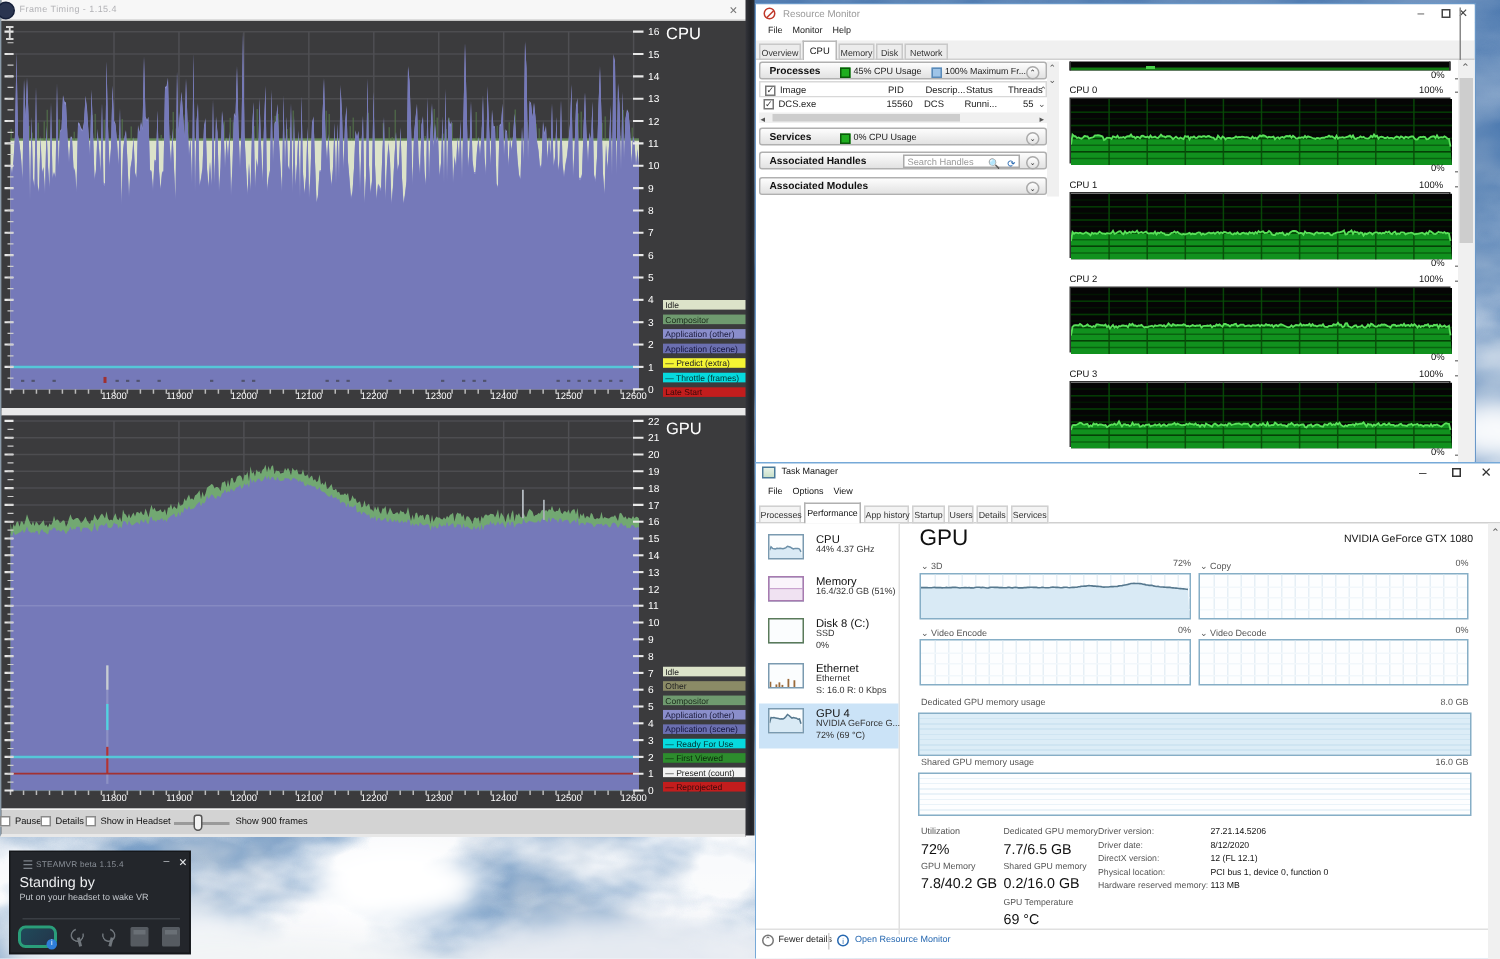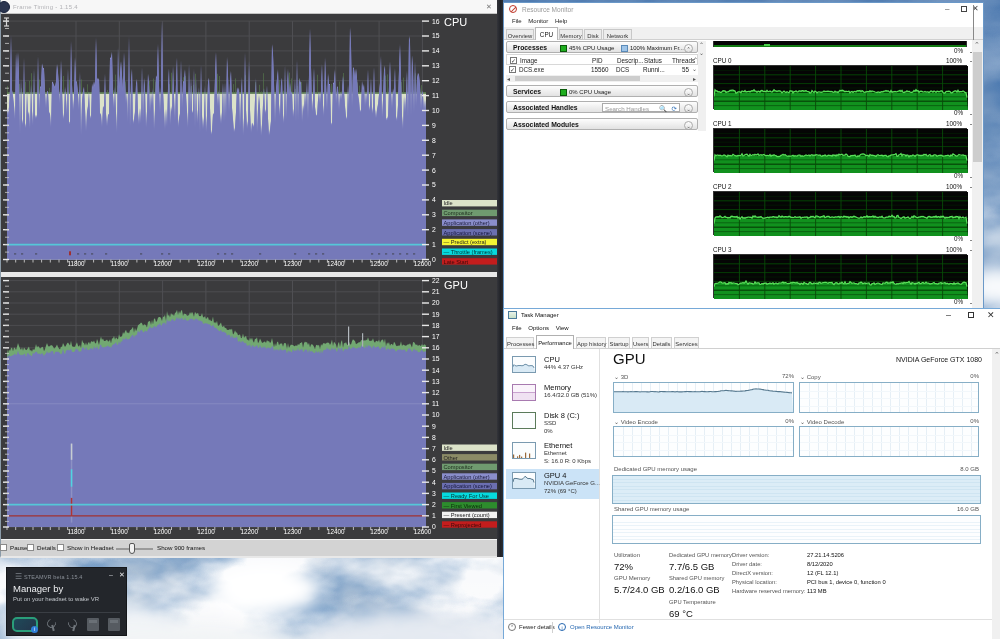--- a/index.html
+++ b/index.html
@@ -979,21 +979,21 @@
     </div>
     <div class="abs tx" style="left:110px;top:157px;font-size:6px;color:#555">Dedicated GPU memory usage</div>
     <div class="abs tx" style="left:475px;top:157px;font-size:6px;color:#555;transform:translateX(-100%)">8.0 GB</div>
     <div class="abs" style="left:108px;top:166px;width:369px;height:29px;border:1px solid #86aec6;background:repeating-linear-gradient(180deg,#dcedf7 0,#dcedf7 2.5px,#cfe5f2 2.5px,#cfe5f2 3.5px)"></div>
     <div class="abs tx" style="left:110px;top:197px;font-size:6px;color:#555">Shared GPU memory usage</div>
     <div class="abs tx" style="left:475px;top:197px;font-size:6px;color:#555;transform:translateX(-100%)">16.0 GB</div>
     <div class="abs" style="left:108px;top:206px;width:369px;height:29px;border:1px solid #86aec6;background:repeating-linear-gradient(180deg,#fdfeff 0,#fdfeff 2.5px,#eaf3f9 2.5px,#eaf3f9 3.5px)"></div>
     <div class="abs tx" style="left:110px;top:243px;font-size:6px;color:#555">Utilization</div>
     <div class="abs tx" style="left:110px;top:252px;font-size:9.5px;color:#111">72%</div>
     <div class="abs tx" style="left:110px;top:266px;font-size:6px;color:#555">GPU Memory</div>
-    <div class="abs tx" style="left:110px;top:275px;font-size:9.5px;color:#111">5.7/24.0 GB</div>
+    <div class="abs tx" style="left:110px;top:275px;font-size:9.5px;color:#111">7.8/40.2 GB</div>
     <div class="abs tx" style="left:165px;top:243px;font-size:5.8px;color:#555">Dedicated GPU memory</div>
     <div class="abs tx" style="left:165px;top:252px;font-size:9.5px;color:#111">7.7/6.5 GB</div>
     <div class="abs tx" style="left:165px;top:266px;font-size:5.8px;color:#555">Shared GPU memory</div>
     <div class="abs tx" style="left:165px;top:275px;font-size:9.5px;color:#111">0.2/16.0 GB</div>
     <div class="abs tx" style="left:165px;top:290px;font-size:5.8px;color:#555">GPU Temperature</div>
     <div class="abs tx" style="left:165px;top:299px;font-size:9.5px;color:#111">69 °C</div>
     <div class="abs tx" style="left:228px;top:243px;font-size:5.8px;color:#555">Driver version:</div>
     <div class="abs tx" style="left:303px;top:243px;font-size:5.8px;color:#111">27.21.14.5206</div>
     <div class="abs tx" style="left:228px;top:252px;font-size:5.8px;color:#555">Driver date:</div>
     <div class="abs tx" style="left:303px;top:252px;font-size:5.8px;color:#111">8/12/2020</div>
@@ -1011,21 +1011,21 @@
     <div class="abs tx" style="left:66px;top:315px;font-size:6px;color:#2567b0">Open Resource Monitor</div>
     <div class="abs" style="left:488px;top:40px;width:9px;height:291px;background:#f0f0f0">
       <div class="abs tx" style="left:2px;top:2px;font-size:7px;color:#666">⌃</div>
     </div>
   </div>
 <div class="abs" style="left:6px;top:567px;width:121px;height:69px;background:#23262b;border:1px solid #15171a">
     <div class="abs tx" style="left:8px;top:4px;font-size:8px;color:#7a8088">☰</div>
     <div class="abs tx" style="left:17px;top:5.5px;font-size:5.5px;color:#8a9098;letter-spacing:.15px">STEAMVR beta 1.15.4</div>
     <div class="abs tx" style="left:102px;top:3px;font-size:7px;color:#c8ccd0">–</div>
     <div class="abs tx" style="left:112px;top:3px;font-size:7px;color:#e8eaec">✕</div>
-    <div class="abs tx" style="left:6px;top:15px;font-size:9.5px;color:#ecedef">Manager by</div>
+    <div class="abs tx" style="left:6px;top:15px;font-size:9.5px;color:#ecedef">Standing by</div>
     <div class="abs tx" style="left:6px;top:28px;font-size:6px;color:#c2c6cb">Put on your headset to wake VR</div>
     <div class="abs" style="left:8px;top:44px;width:105px;height:1px;background:#3a3e44"></div>
     <div class="abs" style="left:5px;top:49px;width:26px;height:15px;border:2px solid #2a9e7a;border-radius:5px;background:linear-gradient(135deg,#1f4a5a,#24354a)"></div>
     <div class="abs" style="left:24px;top:58px;width:7px;height:7px;border-radius:50%;background:#2f7ed8;font-size:5px;color:#fff;text-align:center;line-height:7px">i</div>
     <div class="abs" style="left:40px;top:51px;width:9px;height:9px;border-radius:50%;border:1.8px solid #70767c;border-top-color:transparent;transform:rotate(30deg)"></div>
     <div class="abs" style="left:44.5px;top:57px;width:1.8px;height:6px;background:#70767c;transform:rotate(-15deg)"></div>
     <div class="abs" style="left:61px;top:51px;width:9px;height:9px;border-radius:50%;border:1.8px solid #70767c;border-top-color:transparent;transform:rotate(-30deg)"></div>
     <div class="abs" style="left:65.5px;top:57px;width:1.8px;height:6px;background:#70767c;transform:rotate(15deg)"></div>
     <div class="abs" style="left:80px;top:50px;width:12px;height:13px;background:#565b61;border-radius:1px">
       <div class="abs" style="left:2px;top:2px;width:8px;height:3px;background:#6a7076"></div>

